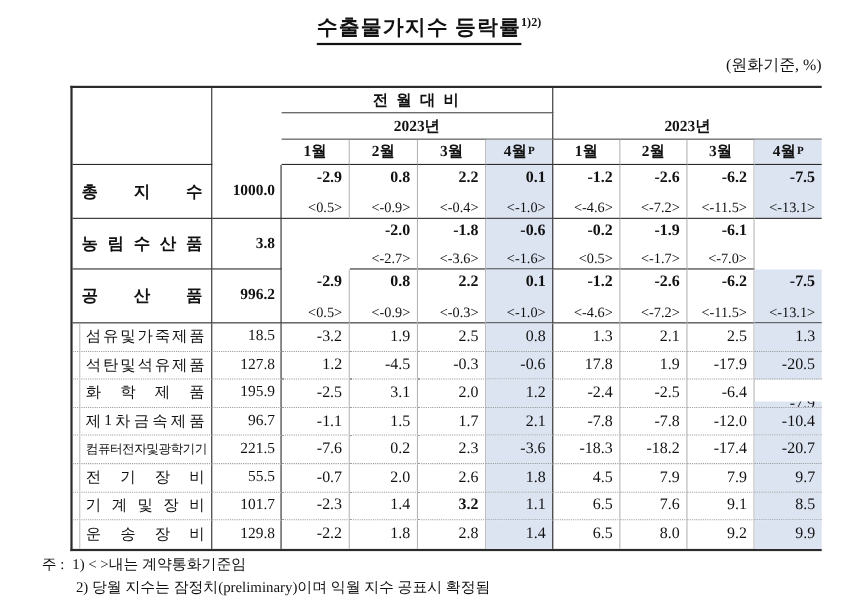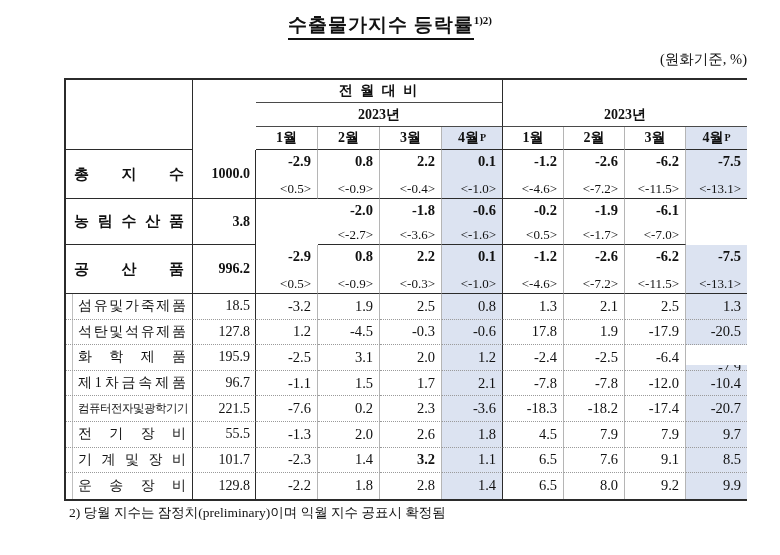--- a/index.html
+++ b/index.html
@@ -298,21 +298,21 @@
       <div class="cell scell hl bb-dot" style="grid-area: 11 / 10;">-20.7</div>
       <div class="cell name-cell br-dark name-sub indent bb-dot" style="grid-area: 12 / 1;">
         <div class="name-flex">
           <span>전</span>
           <span>기</span>
           <span>장</span>
           <span>비</span>
         </div>
       </div>
       <div class="cell wcell br-dark bb-dot" style="grid-area: 12 / 2;">55.5</div>
-      <div class="cell scell br-light bb-dot" style="grid-area: 12 / 3;">-1.3</div>
+      <div class="cell scell br-light bb-dot" style="grid-area: 12 / 3;">-0.7</div>
       <div class="cell scell br-light bb-dot" style="grid-area: 12 / 4;">2.0</div>
       <div class="cell scell br-light bb-dot" style="grid-area: 12 / 5;">2.6</div>
       <div class="cell scell hl br-dark bb-dot" style="grid-area: 12 / 6;">1.8</div>
       <div class="cell scell br-light bb-dot" style="grid-area: 12 / 7;">4.5</div>
       <div class="cell scell br-light bb-dot" style="grid-area: 12 / 8;">7.9</div>
       <div class="cell scell br-light bb-dot" style="grid-area: 12 / 9;">7.9</div>
       <div class="cell scell hl bb-dot" style="grid-area: 12 / 10;">9.7</div>
       <div class="cell name-cell br-dark name-sub indent bb-dot" style="grid-area: 13 / 1;">
         <div class="name-flex">
           <span>기</span>
@@ -344,15 +344,18 @@
       <div class="cell scell br-light" style="grid-area: 14 / 4;">1.8</div>
       <div class="cell scell br-light" style="grid-area: 14 / 5;">2.8</div>
       <div class="cell scell hl br-dark" style="grid-area: 14 / 6;">1.4</div>
       <div class="cell scell br-light" style="grid-area: 14 / 7;">6.5</div>
       <div class="cell scell br-light" style="grid-area: 14 / 8;">8.0</div>
       <div class="cell scell br-light" style="grid-area: 14 / 9;">9.2</div>
       <div class="cell scell hl" style="grid-area: 14 / 10;">9.9</div>
     </div>
 
   <div class="notes">
+    <div>
+      <span class="note-prefix">주 :</span><span>1) &lt; &gt;내는 계약통화기준임</span>
+    </div>
     <div class="note-indent">2) 당월 지수는 잠정치(preliminary)이며 익월 지수 공표시 확정됨</div>
   </div>
 </div>
 
 </body></html>

